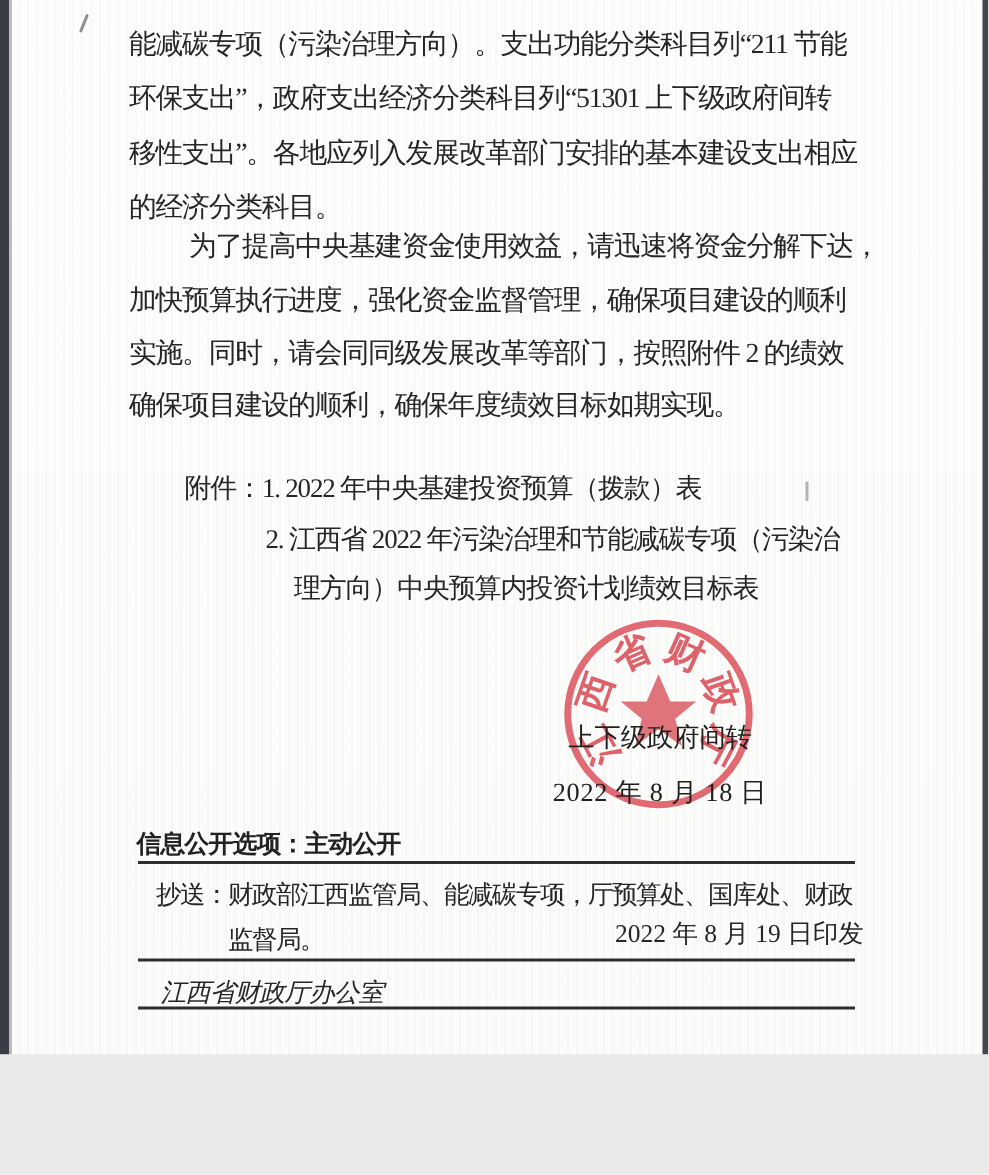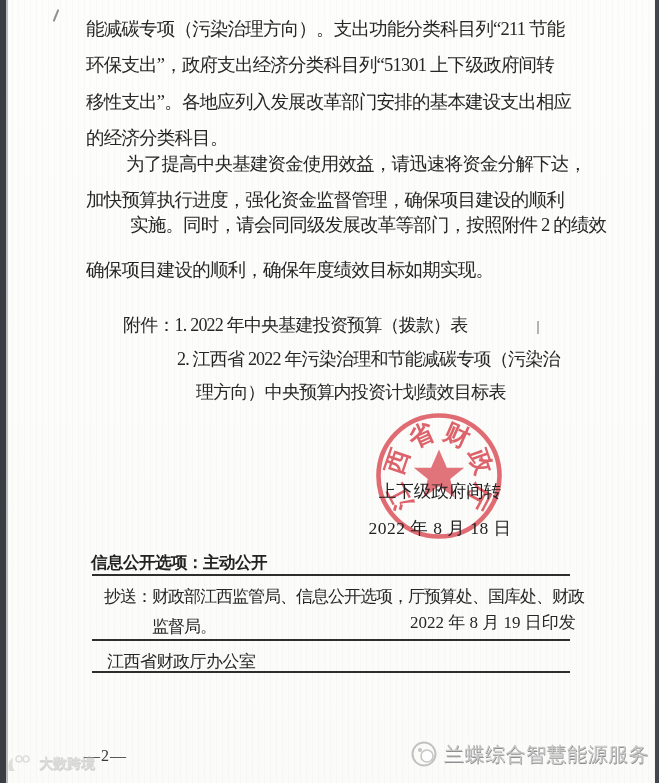--- a/index.html
+++ b/index.html
@@ -1,18 +1,18 @@
 <!DOCTYPE html>
 <html><head>
 <meta charset="utf-8">
 <style>
   html,body{margin:0;padding:0;background:#e9e9e9;}
   .page{
     position:relative;
-    width:659px;height:783px;
+    width:659px;height:703px;
     background:#fcfcfa;
     background-image:repeating-linear-gradient(90deg, rgba(120,120,120,0.035) 0 1px, transparent 1px 6px),
                      linear-gradient(180deg,#fdfdfc 0%,#fbfbf9 100%);
     overflow:hidden;
     font-family:"Liberation Serif","DejaVu Serif",serif;
     color:#2b2b2b;
   }
   .edge{position:absolute;top:0;height:783px;}
   .edge-left{left:0;width:6px;background:#3a3d43;}
   .edge-left-soft{left:6px;width:2px;background:rgba(70,74,80,0.35);}
@@ -48,21 +48,21 @@
   <div class="pen-mark"></div>
   <div class="artifact-tick"></div>
 
   <div class="line" style="left:86px;top:16px;">能减碳专项（污染治理方向）。支出功能分类科目列“211 节能</div>
   <div class="line" style="left:86px;top:52px;">环保支出”，政府支出经济分类科目列“51301 上下级政府间转</div>
   <div class="line" style="left:86px;top:89px;">移性支出”。各地应列入发展改革部门安排的基本建设支出相应</div>
   <div class="line" style="left:86px;top:125px;">的经济分类科目。</div>
 
   <div class="line" style="left:126px;top:151px;">为了提高中央基建资金使用效益，请迅速将资金分解下达，</div>
   <div class="line" style="left:86px;top:187px;">加快预算执行进度，强化资金监督管理，确保项目建设的顺利</div>
-  <div class="line" style="left:86px;top:212px;margin-left:44px;">实施。同时，请会同同级发展改革等部门，按照附件 2 的绩效</div>
+  <div class="line" style="left:86px;top:222px;">实施。同时，请会同同级发展改革等部门，按照附件 2 的绩效</div>
   <div class="line" style="left:86px;top:257px;">确保项目建设的顺利，确保年度绩效目标如期实现。</div>
 
   <div class="line att" style="left:123px;top:313px;">附件：1. 2022 年中央基建投资预算（拨款）表</div>
   <div class="line att" style="left:177px;top:347px;">2. 江西省 2022 年污染治理和节能减碳专项（污染治</div>
   <div class="line att" style="left:196px;top:380px;">理方向）中央预算内投资计划绩效目标表</div>
 
   <div class="seal-wrap">
     <svg width="132" height="132" viewBox="-66 -66 132 132">
       <circle cx="0" cy="0" r="60.5" fill="none" stroke="#dc5760" stroke-width="4.6" opacity="0.95"></circle>
       <path d="M0,-26.5 L7.9,-8.3 L25.2,-8.3 L11.2,3.1 L15.6,21.4 L0,10.2 L-15.6,21.4 L-11.2,3.1 L-25.2,-8.3 L-7.9,-8.3 Z" fill="#dc5760" opacity="0.88"></path>
@@ -86,25 +86,25 @@
         </g>
     </svg>
   </div>
 
   <div class="sig" style="left:374px;top:479px;width:132px;">上下级政府间转</div>
   <div class="sig" style="left:368px;top:516px;width:144px;letter-spacing:0.5px;">2022 年 8 月 18 日</div>
 
   <div class="disclosure">信息公开选项：主动公开</div>
   <div class="rule" style="top:574px;height:2px;"></div>
 
-  <div class="cc" style="left:104px;top:585px;">抄送：财政部江西监管局、信息公开选项，厅预算处、国库处、财政</div>
+  <div class="cc" style="left:104px;top:585px;">抄送：财政部江西监管局、能减碳专项，厅预算处、国库处、财政</div>
   <div class="cc" style="left:152px;top:615px;">监督局。</div>
   <div class="rule" style="top:639px;height:1.5px;"></div>
 
-  <div class="cc office-row" style="left:107px;top:650px;">江西省财政厅办公室</div>
+  <div class="cc office-row" style="left:107px;top:650px;font-style:italic;">江西省财政厅办公室</div>
   <div class="cc office-row" style="left:410px;top:611px;letter-spacing:0;">2022 年 8 月 19 日印发</div>
   <div class="rule" style="top:671px;height:2px;"></div>
 
   <div class="pagenum">—2—</div>
 
   <div class="wm-right">
     <svg width="28" height="28" viewBox="0 0 28 28">
       <circle cx="14" cy="14" r="11.5" fill="none" stroke="#c2c2c2" stroke-width="2"></circle>
       <circle cx="17" cy="16" r="6" fill="#ffffff" stroke="#c6c6c6" stroke-width="1.5"></circle>
       <circle cx="10" cy="10" r="2" fill="#c2c2c2"></circle>

